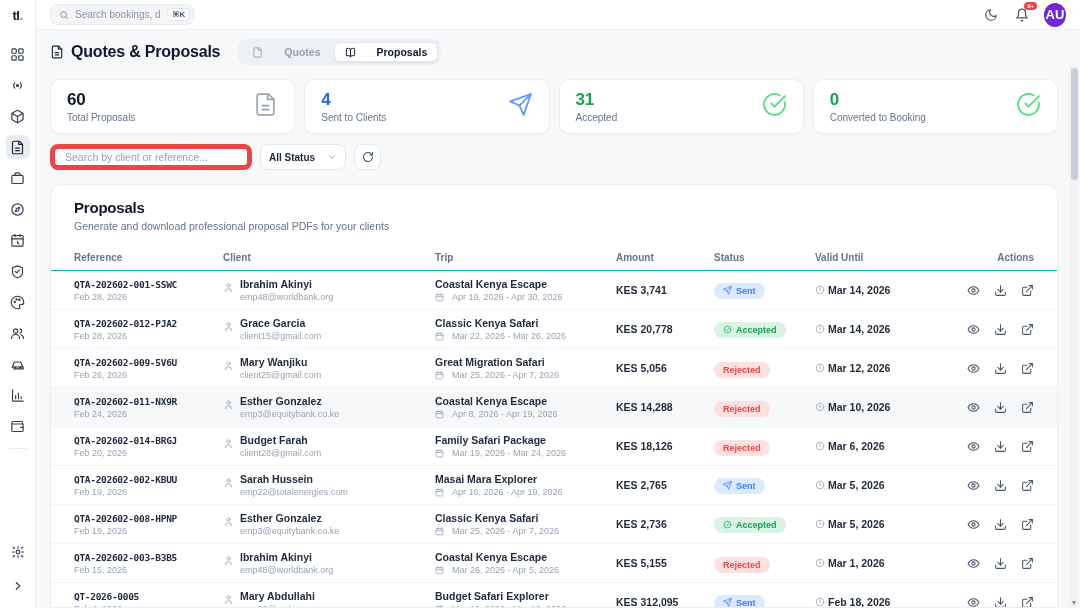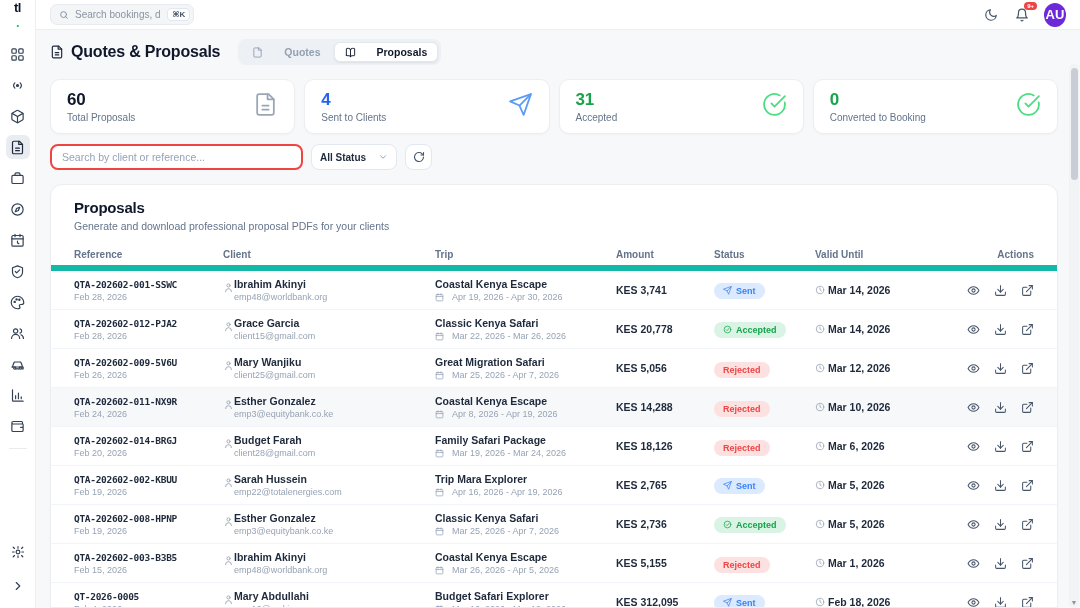--- a/index.html
+++ b/index.html
@@ -2,21 +2,21 @@
 <html><head>
 <meta charset="utf-8">
 <style>
   * { margin:0; padding:0; box-sizing:border-box; }
   html,body { width:1080px; height:608px; overflow:hidden; }
   body { font-family:"Liberation Sans","DejaVu Sans",sans-serif; background:#f7f8fa; color:#0f172a; }
   .app { position:relative; width:1080px; height:608px; display:flex; }
 
   
   .sidebar { width:36px; background:#fff; border-right:1px solid #eceef1; display:flex; flex-direction:column; align-items:center; flex-shrink:0; z-index:5; }
-  .logo { height:30px; display:flex; align-items:center; font-weight:800; font-size:13px; letter-spacing:-.5px; color:#0f172a;flex-direction:column; }
+  .logo { height:30px; display:flex; align-items:center; font-weight:800; font-size:13px; letter-spacing:-.5px; color:#0f172a; }
   .logo .dot { color:#22c55e; }
   .sb-nav { display:flex; flex-direction:column; align-items:center; gap:7px; margin-top:12px; }
   .sb-item { width:24px; height:24px; display:flex; align-items:center; justify-content:center; border-radius:6px; color:#334155; cursor:pointer; }
   .sb-item svg { width:15px; height:15px; }
   .sb-item.active { background:#e9ecf0; color:#1e293b; }
   .sb-divider { width:18px; height:1px; background:#e9ecef; margin:10px 0; }
   .sb-footer { margin-top:auto; display:flex; flex-direction:column; align-items:center; gap:10px; padding-bottom:10px; color:#475569; }
   .sb-footer .sb-item svg { width:14px; height:14px; }
 
   
@@ -46,43 +46,43 @@
 
   
   .cards { display:flex; gap:9px; margin-top:13px; }
   .card { flex:1; background:#fff; border:1px solid #eceef1; border-radius:10px; padding:10px 16px; height:55px; display:flex; align-items:center; justify-content:space-between; box-shadow:0 1px 2px rgba(15,23,42,.03); }
   .card-value { font-size:17px; font-weight:800; letter-spacing:-.3px; }
   .card-label { font-size:10px; color:#64748b; margin-top:2px; }
   .card-icon svg { width:25px; height:25px; }
 
   
   .filters { display:flex; gap:8px; margin-top:10px; align-items:center; }
-  .filter-search { width:253px; height:26px; background:#fff; border:2px solid #ef4444; border-radius:8px; padding:0 10px; font-size:10.5px; color:#334155; outline:none; font-family:inherit; }
+  .filter-search { width:202px; height:26px; background:#fff; border:5px solid #ef4444; border-radius:8px; padding:0 10px; font-size:10.5px; color:#334155; outline:none; font-family:inherit; }
   .filter-search::placeholder { color:#94a3b8; }
   .status-select { width:86px; height:26px; background:#fff; border:1px solid #e2e8f0; border-radius:8px; display:flex; align-items:center; justify-content:space-between; padding:0 8px; cursor:pointer; }
   .status-select .lbl { font-size:10px; font-weight:600; color:#1e293b; }
   .status-select svg { width:10px; height:10px; color:#94a3b8; }
   .refresh-btn { width:27px; height:26px; background:#fff; border:1px solid #e2e8f0; border-radius:8px; display:flex; align-items:center; justify-content:center; color:#475569; cursor:pointer; }
   .refresh-btn svg { width:12px; height:12px; }
 
   
   .panel { margin-top:14px; background:#fff; border:1px solid #eceef1; border-radius:12px 12px 0 0; flex:1; min-height:0; overflow:hidden; box-shadow:0 1px 2px rgba(15,23,42,.03); }
   .panel-head { padding:14px 23px 0; }
   .panel-title { font-size:15px; font-weight:800; letter-spacing:-.2px; }
   .panel-sub { font-size:10.5px; color:#64748b; margin-top:4px; }
   .grid-cols { display:grid; grid-template-columns:149px 212px 181px 98px 101px 150px 1fr; align-items:center; padding:0 23px; }
-  .thead { margin-top:12px; height:27px; border-bottom:6px solid #14b8a6; }
+  .thead { margin-top:12px; height:27px; border-bottom:1px solid #14b8a6; }
   .th { font-size:10px; font-weight:700; color:#64748b; }
   .th:last-child { text-align:right; }
   .trow { height:39px; border-bottom:1px solid #f1f5f9; background:#fff; }
   .trow.row-hover { background:#f6f8fa; }
   .ref-code { font-family:"DejaVu Sans Mono","Liberation Mono",monospace; font-size:9.5px; font-weight:700; color:#1e293b; letter-spacing:-.3px; }
   .sub { font-size:9px; color:#97a3b4; margin-top:2px; }
   .primary { font-size:10.5px; font-weight:700; color:#1e293b; }
-  .cell-client { display:flex; align-items:flex-start; }
+  .cell-client { display:flex; gap:6px; align-items:flex-start; }
   .picon { color:#9aa6b5; margin-top:1px; }
   .picon svg { width:11px; height:11px; }
   .trip-dates { display:flex; align-items:center; gap:8px; color:#97a3b4; }
   .trip-dates svg { width:9px; height:9px; }
   .cell-amount { font-size:10.5px; font-weight:700; color:#1e293b; }
   .badge { display:inline-flex; align-items:center; gap:4px; padding:3px 9px; border-radius:999px; font-size:9px; font-weight:700; }
   .badge svg { width:9px; height:9px; }
   .badge-sent { background:#dbeafe; color:#3b82f6; }
   .badge-accepted { background:#d9f3e4; color:#16a34a; }
   .badge-rejected { background:#fde1e1; color:#ef4444; }
@@ -695,21 +695,21 @@
                     <circle cx="12" cy="7.5" r="3.5"></circle>
                     <path d="M5.5 21a6.5 6.5 0 0 1 13 0"></path>
                   </svg>
       </span>
       <div>
         <div class="primary">Sarah Hussein</div>
         <div class="sub">emp22@totalenergies.com</div>
       </div>
     </div>
     <div>
-      <div class="primary">Trip Mara Explorer</div>
+      <div class="primary">Masai Mara Explorer</div>
       <div class="sub trip-dates">
         <svg viewBox="0 0 24 24" fill="none" stroke="currentColor" stroke-width="2" stroke-linecap="round" stroke-linejoin="round">
                     <rect x="3" y="4" width="18" height="17" rx="2"></rect>
                     <path d="M16 2v4M8 2v4M3 9.5h18"></path>
                   </svg>
         <span>Apr 16, 2026 - Apr 19, 2026</span>
       </div>
     </div>
     <div class="cell-amount">KES 2,765</div>
     <div>

